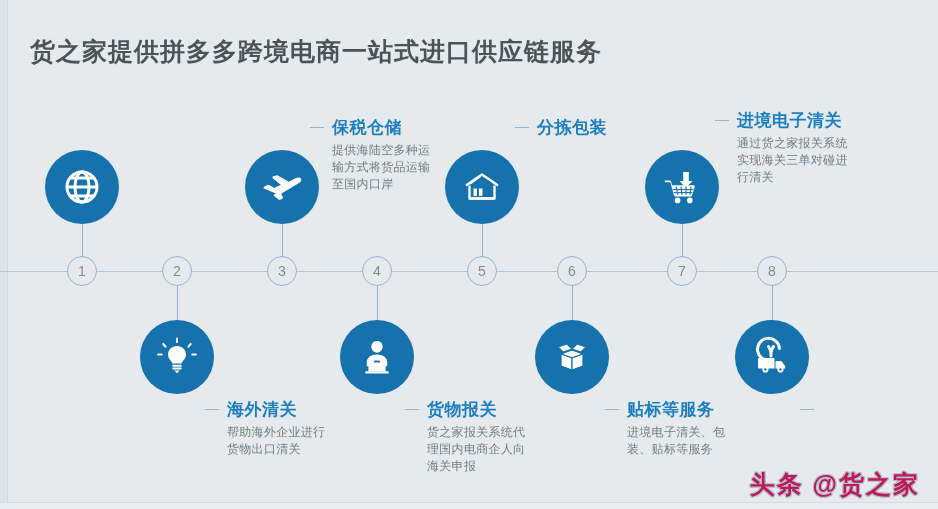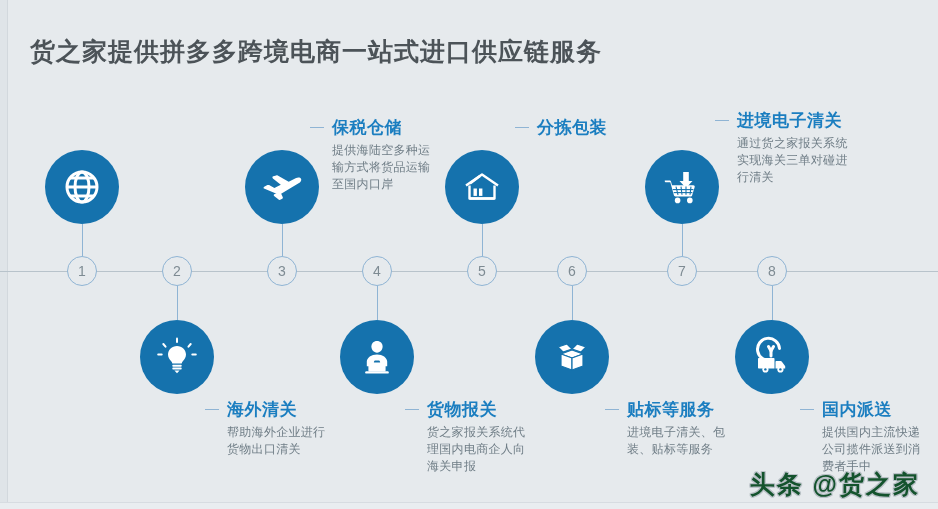--- a/index.html
+++ b/index.html
@@ -72,21 +72,21 @@
   }
   .block p{
     margin:4px 0 0 0;font-size:12px;line-height:17px;color:#6f7d86;
     width:108px;letter-spacing:.3px;
   }
   .block p.w120{width:122px;}
 
   
   .watermark{
     position:absolute;right:18px;bottom:8px;
-    font-size:25px;font-weight:700;color:#14532d;
+    font-size:25px;font-weight:700;color:#be185d;
     text-shadow:
        1px 0 0 #b9c1c7, -1px 0 0 #b9c1c7, 0 1px 0 #b9c1c7, 0 -1px 0 #b9c1c7,
        1px 1px 0 #b9c1c7, -1px -1px 0 #b9c1c7, 1px -1px 0 #b9c1c7, -1px 1px 0 #b9c1c7;
     letter-spacing:2px;
     z-index:9;
   }
 </style>
 </head>
 <body>
 
@@ -298,21 +298,17 @@
           <circle cx="31.4" cy="35.4" r="1.2"></circle>
         </g>
       </svg>
     </span>
   </div>
   <div class="node" style="left:757px;">
     <span>8</span>
   </div>
   <div class="block" style="left:800px;top:400px;">
     <span class="lead"></span>
-    <div class="inner">
-      <h3>国内派送</h3>
-      <p>提供国内主流快递公司揽件派送到消费者手中</p>
-    </div>
   </div>
 
   <div class="watermark">头条 @货之家</div>
 
 </div>
 
 </body></html>

